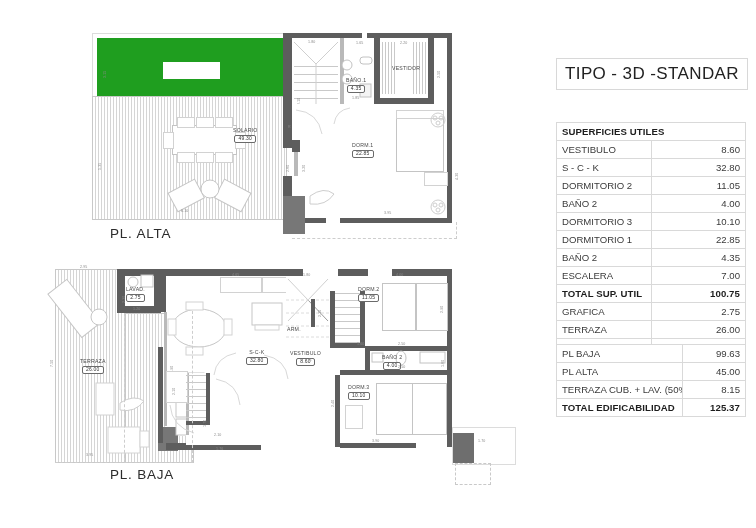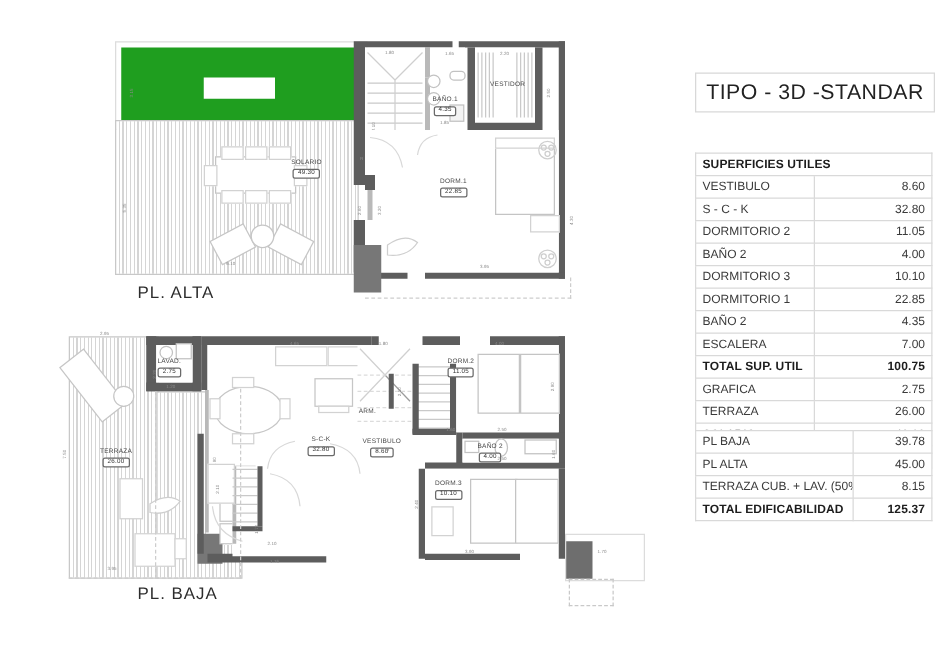--- a/index.html
+++ b/index.html
@@ -207,21 +207,21 @@
         </tr>
       </tbody>
     </table>
   </div>
 
   <div class="tbl-const">
     <table class="tbl">
       <tbody>
         <tr>
           <td class="lbl">PL BAJA</td>
-          <td class="val">39.78</td>
+          <td class="val">99.63</td>
         </tr>
         <tr>
           <td class="lbl">PL ALTA</td>
           <td class="val">45.00</td>
         </tr>
         <tr>
           <td class="lbl">TERRAZA CUB. + LAV. (50%)</td>
           <td class="val">8.15</td>
         </tr>
         <tr class="total">

